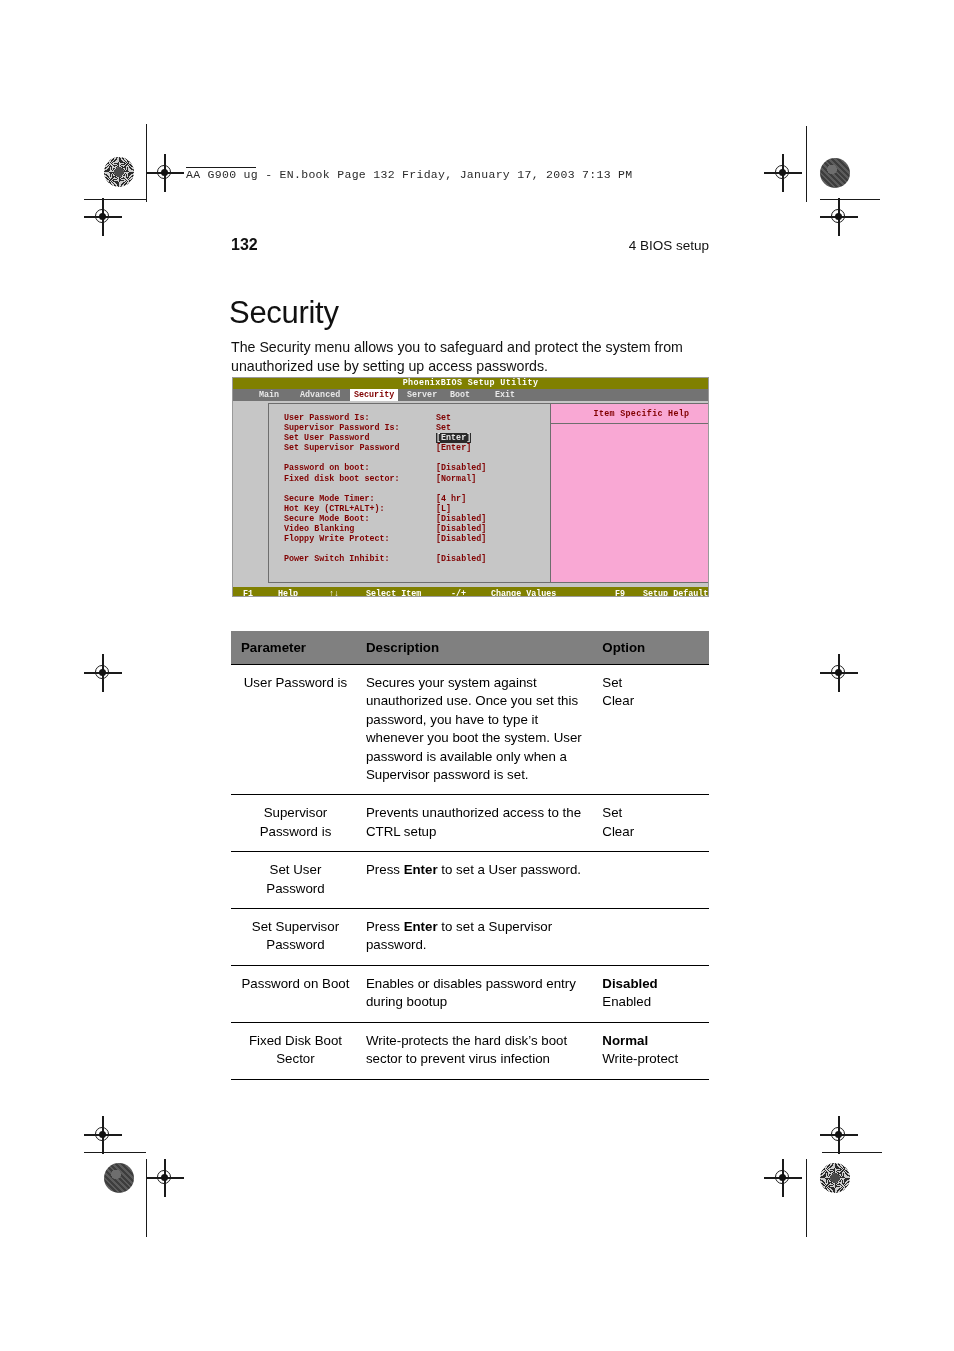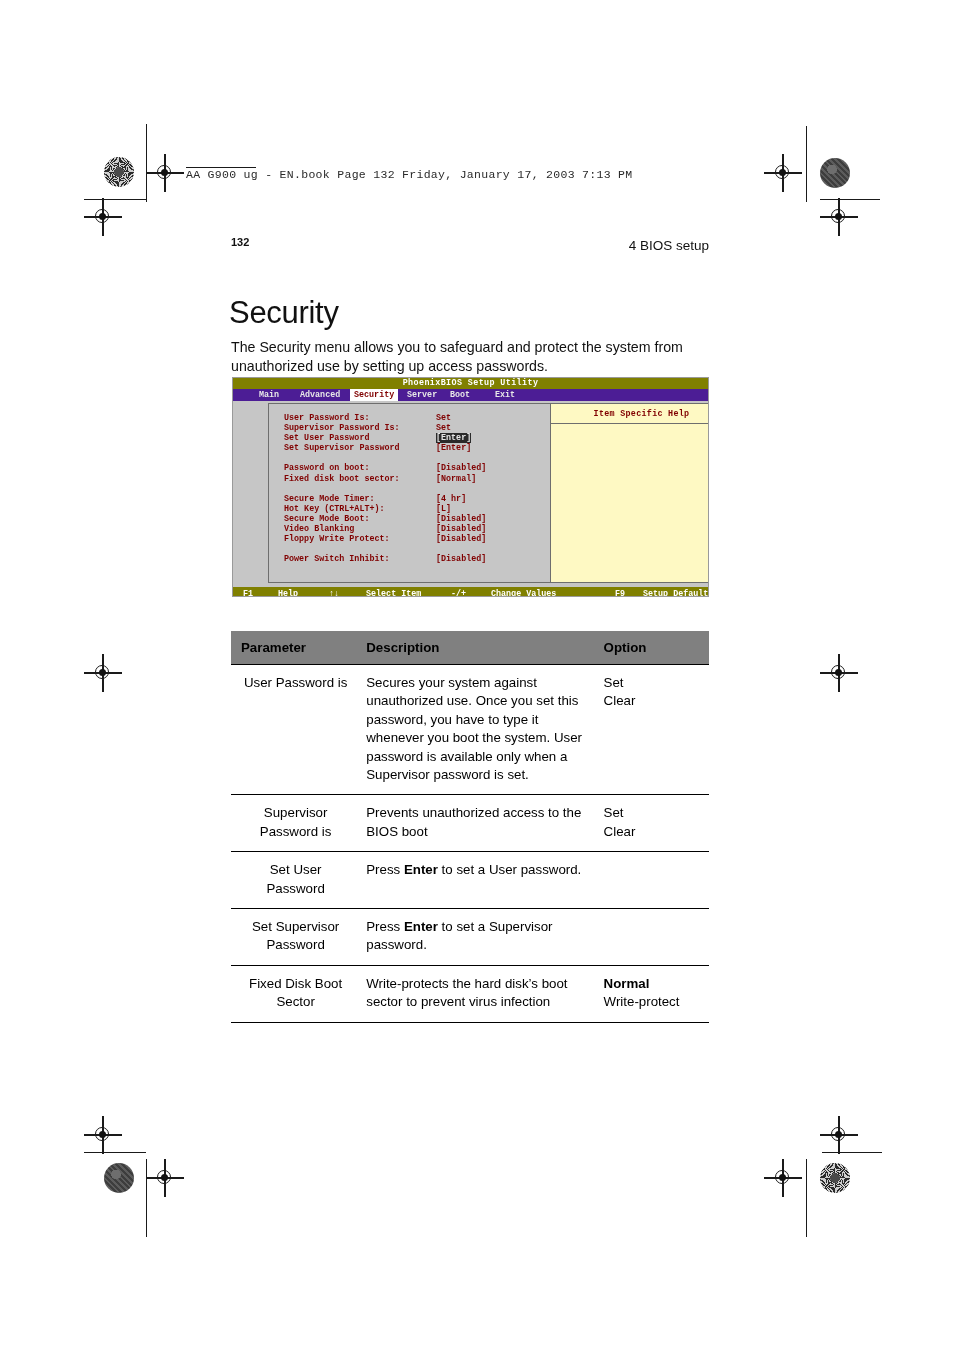--- a/index.html
+++ b/index.html
@@ -83,21 +83,21 @@
     letter-spacing: 0.3px;
     color: #2a2a2a;
     white-space: nowrap;
   }
 
   
   .page-folio {
     position: absolute;
     left: 231px;
     top: 236px;
-    font-size: 11px;
+    font-size: 16px;
     font-weight: bold;
     color: #111;
   }
   .page-chapter {
     position: absolute;
     right: 245px;
     top: 238px;
     font-size: 13.5px;
     color: #111;
     white-space: nowrap;
@@ -142,21 +142,21 @@
   .bios-title {
     height: 11px;
     background: #808000;
     color: #ffffff;
     text-align: center;
     line-height: 11px;
     letter-spacing: 0.4px;
   }
   .bios-menubar {
     height: 12px;
-    background: #4c1d95;
+    background: #737373;
     position: relative;
     color: #e8e8e8;
   }
   .bios-menubar .mi {
     position: absolute;
     top: 0;
     line-height: 12px;
     padding: 0 4px;
     white-space: nowrap;
   }
@@ -179,21 +179,21 @@
     box-sizing: border-box;
     background: #c6c6c6;
     margin-left: 32px;
   }
   .bios-right {
     position: absolute;
     left: 317px; top: 2px;
     width: 183px; height: 180px;
     border: 1px solid #6e6e6e;
     box-sizing: border-box;
-    background: #fef9c3;
+    background: #f9a8d4;
   }
   .help-title {
     text-align: center;
     color: #800000;
     padding-top: 5px;
     padding-bottom: 4px;
     letter-spacing: 0.3px;
   }
   .help-sep {
     height: 1px;
@@ -422,35 +422,43 @@
       <tr class="first-row">
         <td class="col-param">User Password is</td>
         <td class="col-desc">Secures your system against unauthorized use.  Once you set this password, you have to type it whenever you boot the system.  User password is available only when a Supervisor password is set.</td>
         <td class="col-opt">
           <span class="opt-line">Set</span>
           <span class="opt-line">Clear</span>
         </td>
       </tr>
       <tr>
         <td class="col-param">Supervisor Password is</td>
-        <td class="col-desc">Prevents unauthorized access to the BIOS boot</td>
+        <td class="col-desc">Prevents unauthorized access to the CTRL setup</td>
         <td class="col-opt">
           <span class="opt-line">Set</span>
           <span class="opt-line">Clear</span>
         </td>
       </tr>
       <tr>
         <td class="col-param">Set User Password</td>
         <td class="col-desc"><span>Press </span><span class="kbd">Enter</span><span> to set a User password.</span></td>
         <td class="col-opt"></td>
       </tr>
       <tr>
         <td class="col-param">Set Supervisor Password</td>
         <td class="col-desc"><span>Press </span><span class="kbd">Enter</span><span> to set a Supervisor password.</span></td>
         <td class="col-opt"></td>
+      </tr>
+      <tr>
+        <td class="col-param">Password on Boot</td>
+        <td class="col-desc">Enables or disables password entry during bootup</td>
+        <td class="col-opt">
+          <span class="opt-line bold">Disabled</span>
+          <span class="opt-line">Enabled</span>
+        </td>
       </tr>
       <tr class=" last-row">
         <td class="col-param">Fixed Disk Boot Sector</td>
         <td class="col-desc">Write-protects the hard disk’s boot sector to prevent virus infection</td>
         <td class="col-opt">
           <span class="opt-line bold">Normal</span>
           <span class="opt-line">Write-protect</span>
         </td>
       </tr>
     </tbody>

